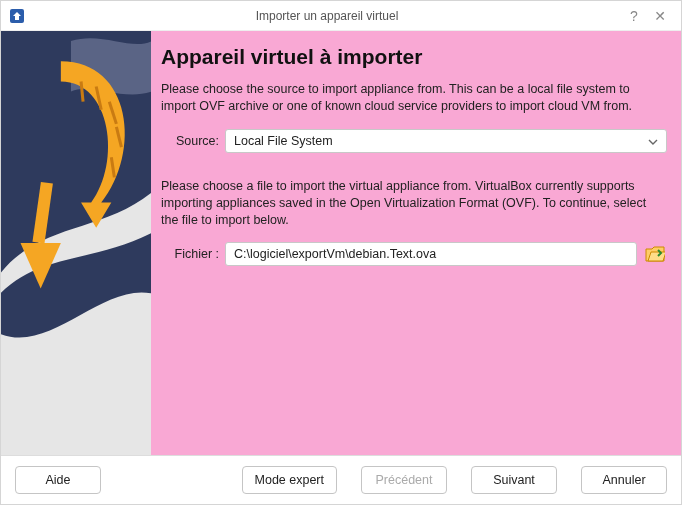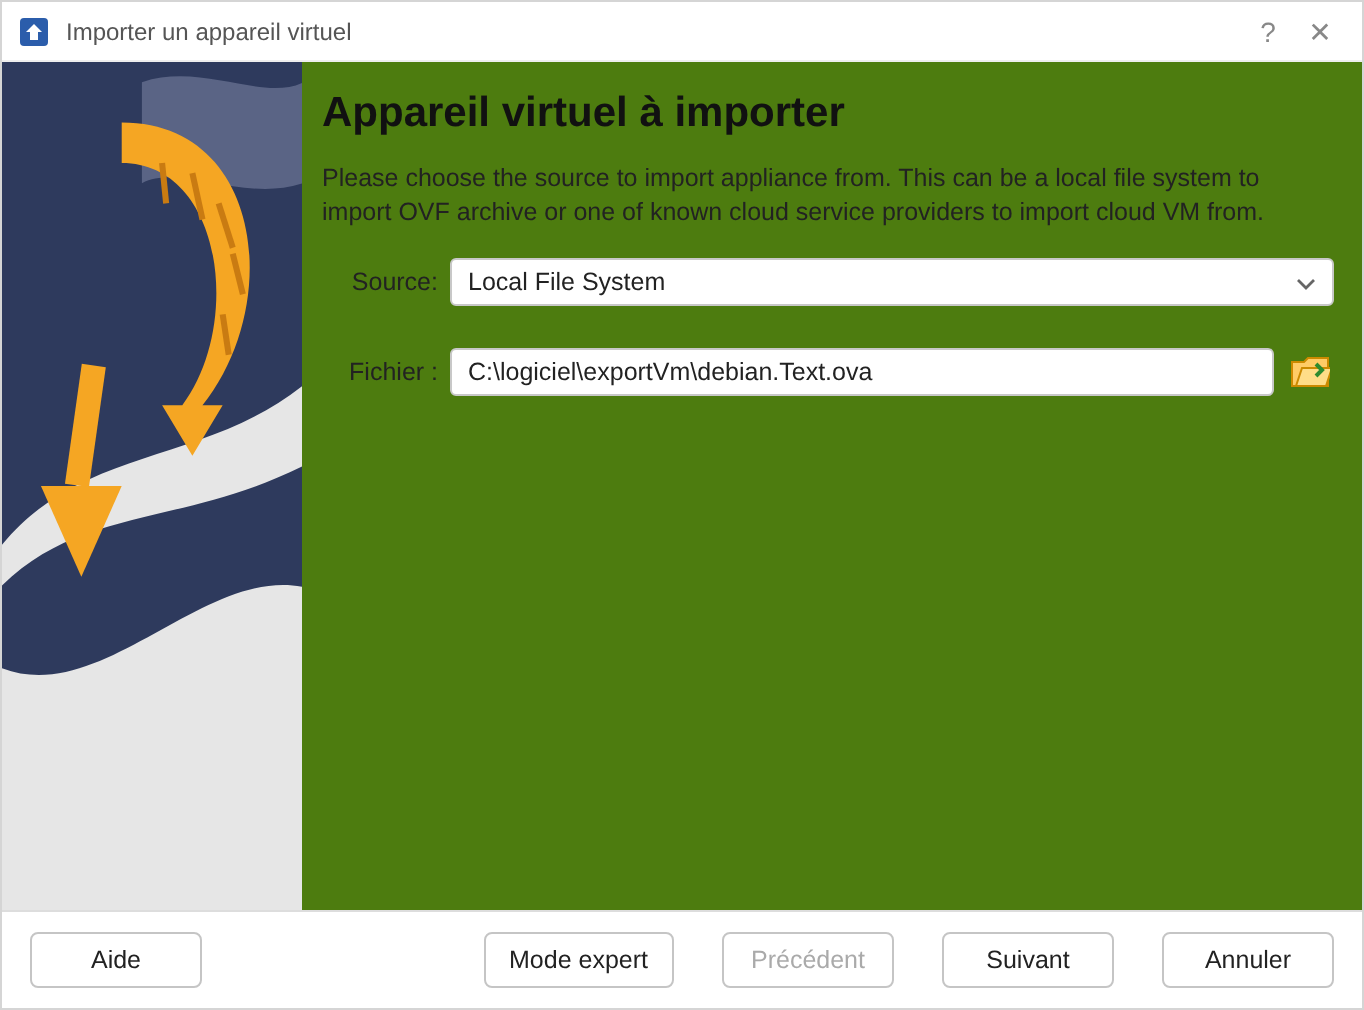--- a/index.html
+++ b/index.html
@@ -1,22 +1,22 @@
 <!DOCTYPE html>
 <html><head>
 <meta charset="utf-8">
 <style>
   * { box-sizing: border-box; font-family: -apple-system, "Segoe UI", Arial, sans-serif; }
   html, body { margin:0; padding:0; width:682px; height:505px; background:#fff; }
   .window { width:682px; height:505px; display:flex; flex-direction:column; border:1px solid #d5d5d5; background:#f8f8f8; }
-  .titlebar { height:30px; display:flex; align-items:center; padding:0 8px; background:#fff; border-bottom:1px solid #eee; }
+  .titlebar { height:30px; display:flex; align-items:center; padding:0 8px; background:#fff; border-bottom:1px solid #eee;text-align:center; }
   .titlebar .icon { width:16px; height:16px; margin-right:8px; }
   .titlebar .title { font-size:12px; color:#555; flex:1; }
   .titlebar .help, .titlebar .close { width:26px; height:26px; display:flex; align-items:center; justify-content:center; color:#888; font-size:14px; cursor:pointer; }
-  .body { flex:1; display:flex; background:#4d7c0f; }
+  .body { flex:1; display:flex; background:#f9a8d4; }
   .sidebar { width:150px; height:100%; position:relative; overflow:hidden; }
   .sidebar svg { width:100%; height:100%; display:block; }
   .content { flex:1; padding:14px 14px 0 10px; display:flex; flex-direction:column; }
   h1 { font-size:21px; font-weight:bold; margin:0 0 8px 0; color:#111; }
   .desc { font-size:12.5px; color:#222; margin:4px 0 14px 0; line-height:1.35; }
   .row { display:flex; align-items:center; margin-bottom:21px; }
   .row label { width:58px; text-align:right; font-size:12.5px; color:#222; margin-right:6px; }
   .select { flex:1; display:flex; align-items:flex-start; justify-content:space-between; border:1px solid #c8c8c8; background:#fff; padding:4px 8px; font-size:12.5px; color:#222; border-radius:3px; cursor:default; }
   .select .chev { color:#666; }
   .input { flex:1; border:1px solid #c8c8c8; background:#fff; padding:4px 8px; font-size:12.5px; color:#222; border-radius:3px; }
@@ -79,20 +79,21 @@
         <div class="select">
           <span>Local File System</span>
           <span class="chev">
             <svg width="10" height="6" viewBox="0 0 10 6">
                 <path d="M1 1 L5 5 L9 1" stroke="#666" stroke-width="1.4" fill="none"></path>
               </svg>
           </span>
         </div>
       </div>
 
+      <p class="desc">Please choose a file to import the virtual appliance from. VirtualBox currently supports importing appliances saved in the Open Virtualization Format (OVF). To continue, select the file to import below.</p>
 
       <div class="row">
         <label>Fichier :</label>
         <input class="input" type="text" value="C:\logiciel\exportVm\debian.Text.ova" style="">
         <span class="browse">
           <svg width="20" height="18" viewBox="0 0 20 18">
             <path d="M1 4 L7 4 L9 2 L19 2 L19 16 L1 16 Z" fill="#ffcc66" stroke="#cc8a00"></path>
             <path d="M3 16 L6 7 L21 7 L18 16 Z" fill="#ffdd88" stroke="#cc8a00"></path>
             <path d="M13 5 L16 8 L13 11" fill="none" stroke="#2e8b2e" stroke-width="2"></path>
           </svg>

